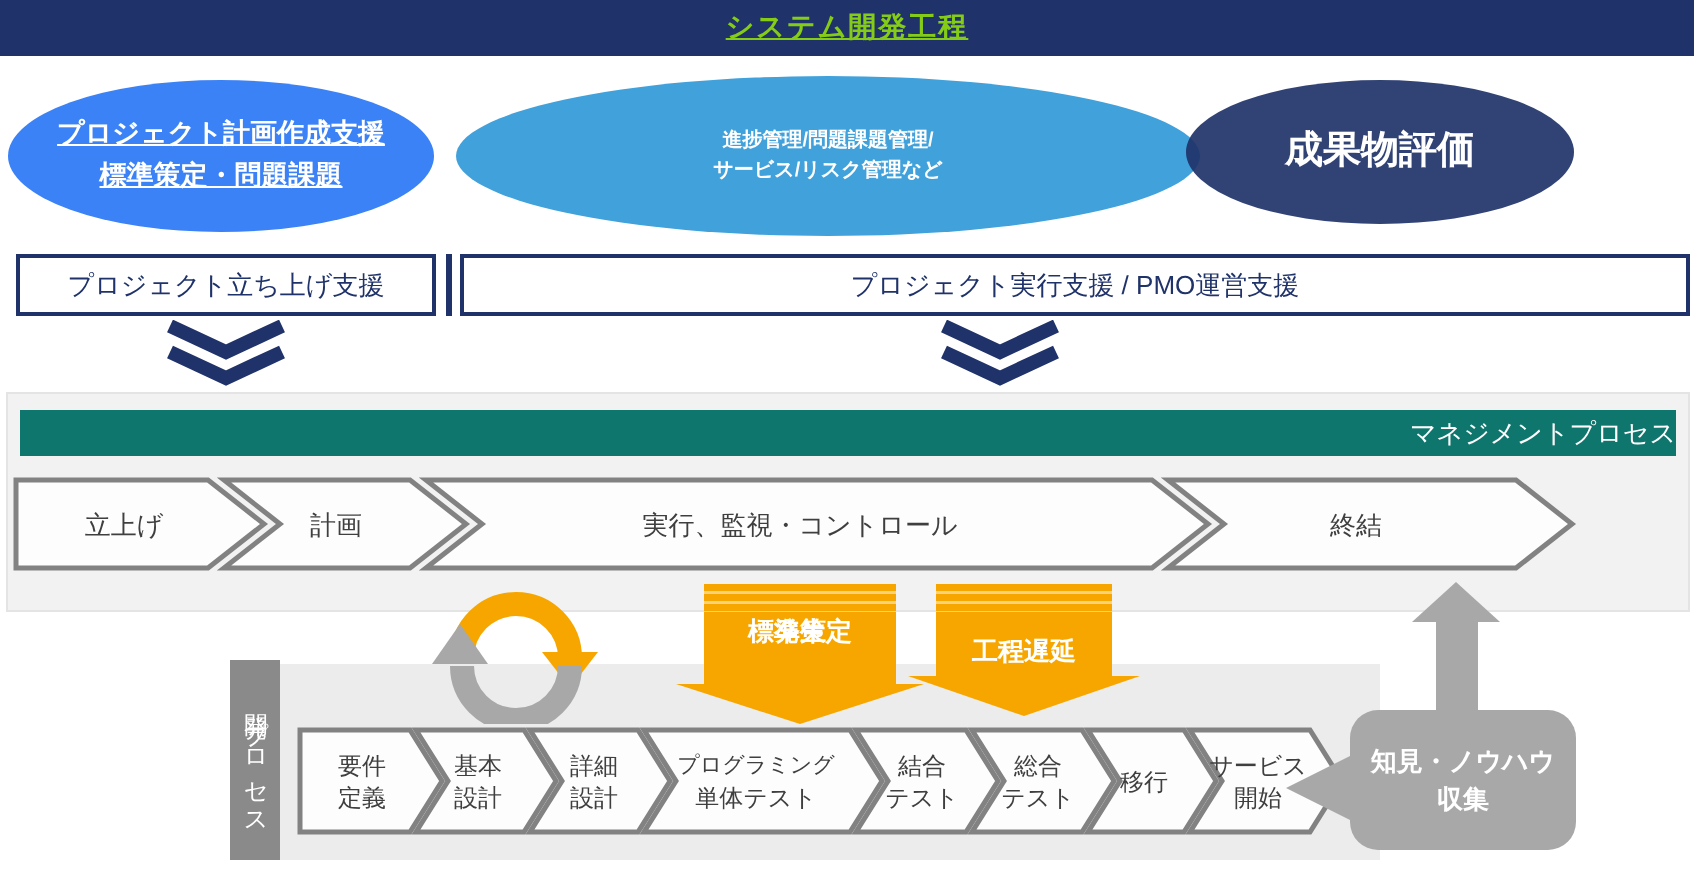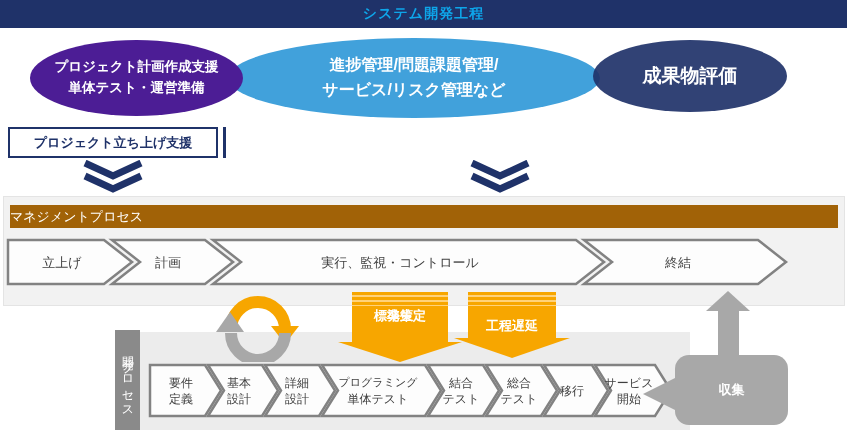--- a/index.html
+++ b/index.html
@@ -1,41 +1,41 @@
 <!DOCTYPE html>
 <html><head>
 <meta charset="utf-8">
 <style>
   html,body{margin:0;padding:0;background:#ffffff;}
   #stage{position:relative;width:847px;height:437px;overflow:hidden;background:#ffffff;
          font-family:"Liberation Sans","DejaVu Sans",sans-serif;}
   .abs{position:absolute;}
 
   
-  .banner{left:0;top:0;width:847px;height:28px;background:#1f3269;color:#0ea5e9;
-          font-size:14px;font-weight:bold;display:flex;align-items:center;justify-content:center;letter-spacing:1px;}
+  .banner{left:0;top:0;width:847px;height:28px;background:#1f3269;color:#84cc16;
+          font-size:14px;font-weight:bold;display:flex;align-items:center;justify-content:center;letter-spacing:1px;text-decoration:underline;}
 
   
   .ellipse{border-radius:50%;display:flex;flex-direction:column;align-items:center;justify-content:center;
            color:#fff;font-weight:bold;text-align:center;line-height:1.55;}
-  .el-center{left:228px;top:38px;width:372px;height:80px;background:#41a1db;font-size:16px;}
-  .el-left{left:30px;top:40px;width:213px;height:76px;background:#4c1d95;font-size:13.5px;}
+  .el-center{left:228px;top:38px;width:372px;height:80px;background:#41a1db;font-size:10px;}
+  .el-left{left:4px;top:40px;width:213px;height:76px;background:#3b82f6;font-size:13.5px;text-decoration:underline;}
   .el-right{left:593px;top:40px;width:194px;height:72px;background:rgba(31,50,105,0.92);font-size:19px;}
 
   
-  .navybox{border:2px solid #1f3269;background:#fff;color:#1f3269;font-weight:bold;font-size:13px;
+  .navybox{border:2px solid #1f3269;background:#fff;color:#1f3269;font-weight:normal;font-size:13px;
            display:flex;align-items:center;justify-content:center;box-sizing:border-box;}
   .box-left{left:8px;top:127px;width:210px;height:31px;}
   .box-sep{left:223px;top:127px;width:3px;height:31px;background:#1f3269;}
   .box-right{left:230px;top:127px;width:615px;height:31px;}
 
   
   .mgmt{left:3px;top:196px;width:842px;height:110px;background:#f2f2f2;border:1px solid #e4e4e4;box-sizing:border-box;}
-  .mgmt-bar{left:10px;top:205px;width:828px;height:23px;background:#a16207;color:#fff;font-size:13px;
-            display:flex;align-items:center;justify-content:flex-start;}
+  .mgmt-bar{left:10px;top:205px;width:828px;height:23px;background:#0f766e;color:#fff;font-size:13px;
+            display:flex;align-items:center;justify-content:flex-end;}
 
   svg{display:block;}
   .arrow-poly{fill:#fdfdfd;stroke:#828282;stroke-width:2.5;stroke-linejoin:miter;}
   .arrow-text{fill:#3f3f3f;font-size:13px;text-anchor:middle;font-family:"Liberation Sans","DejaVu Sans",sans-serif;}
   .dev-text{fill:#3f3f3f;font-size:12px;text-anchor:middle;font-family:"Liberation Sans","DejaVu Sans",sans-serif;}
   .dev-text.small{font-size:11px;}
   .chevdown{stroke:#1f3269;stroke-width:7;fill:none;}
 
   
   .dev-container{left:115px;top:332px;width:575px;height:98px;background:#ececec;}
@@ -64,30 +64,33 @@
   <div class="abs banner">
     <span>システム開発工程</span>
   </div>
 
   <div class="abs ellipse el-center">
     <span>進捗管理/問題課題管理/</span>
     <span>サービス/リスク管理など</span>
   </div>
   <div class="abs ellipse el-left">
     <span>プロジェクト計画作成支援</span>
-    <span>単体テスト・運営準備</span>
+    <span>標準策定・問題課題</span>
   </div>
   <div class="abs ellipse el-right">
     <span>成果物評価</span>
   </div>
 
   <div class="abs navybox box-left">
     <span>プロジェクト立ち上げ支援</span>
   </div>
   <div class="abs box-sep"></div>
+  <div class="abs navybox box-right">
+    <span>プロジェクト実行支援 / PMO運営支援</span>
+  </div>
 
   <svg class="abs" style="left:81px;top:160px;" width="64" height="34" viewBox="0 0 64 34">
     <polyline class="chevdown" points="4,3 32,16 60,3"></polyline>
     <polyline class="chevdown" points="4,16 32,29 60,16"></polyline>
   </svg>
   <svg class="abs" style="left:468px;top:160px;" width="64" height="34" viewBox="0 0 64 34">
     <polyline class="chevdown" points="4,3 32,16 60,3"></polyline>
     <polyline class="chevdown" points="4,16 32,29 60,16"></polyline>
   </svg>
 
@@ -154,16 +157,17 @@
     <path d="M 26 47 A 27 27 0 1 1 80 47" fill="none" stroke="#f7a600" stroke-width="12"></path>
     <polygon points="66,44 94,44 80,62" fill="#f7a600"></polygon>
     <path d="M 80 51 A 27 27 0 0 1 26 51" fill="none" stroke="#a8a8a8" stroke-width="12"></path>
     <polygon points="11,50 39,50 25,30" fill="#a8a8a8"></polygon>
   </svg>
 
   <div class="abs kn-stem"></div>
   <div class="abs kn-head"></div>
   <div class="abs kn-left"></div>
   <div class="abs kn-box">
+    <span>知見・ノウハウ</span>
     <span>収集</span>
   </div>
 
 </div>
 
 </body></html>

